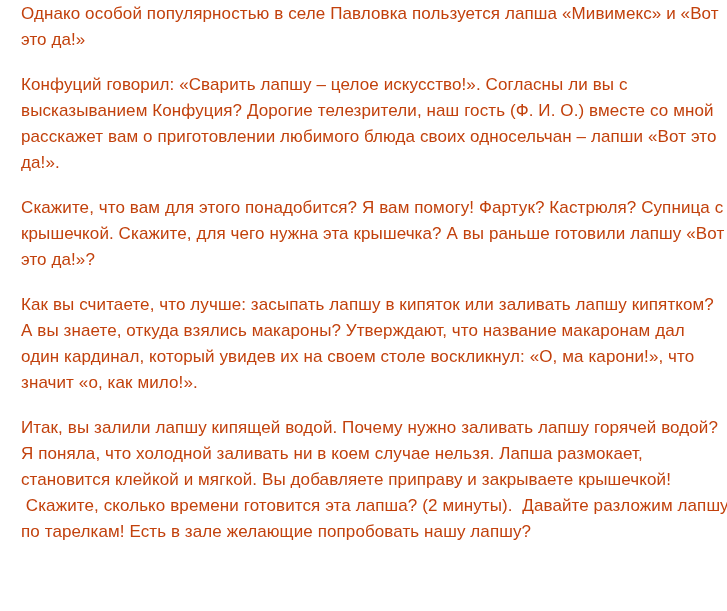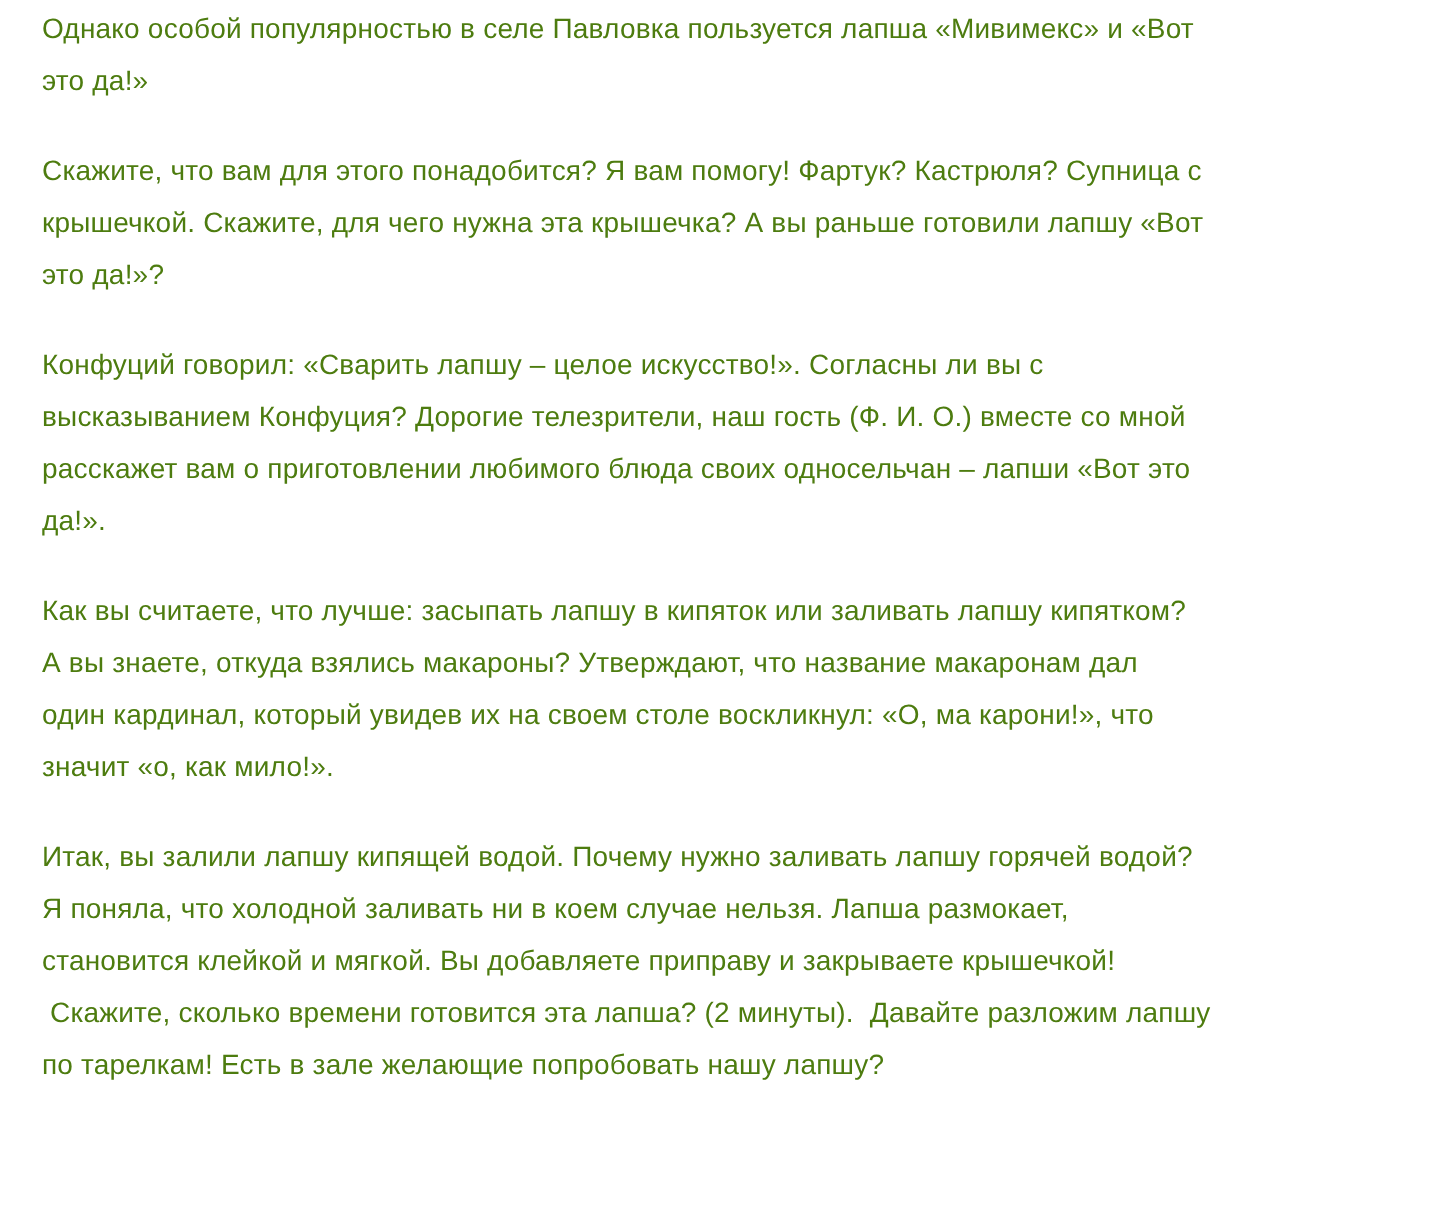--- a/index.html
+++ b/index.html
@@ -11,40 +11,40 @@
     height: 611px;
     background: #ffffff;
     overflow: hidden;
     font-family: "Liberation Sans", sans-serif;
   }
   .doc {
     padding: 1px 14px 0 21px;
   }
   .doc p.para {
     margin: 0 0 19px 0;
-    font-size: 14px;
+    font-size: 17px;
     line-height: 26px;
-    color: #4d7c0f;
+    color: #c2410c;
     white-space: pre;      
     letter-spacing: 0.1px;
   }
 </style>
 </head>
 <body>
 
 <main class="doc">
   <p class="para">Однако особой популярностью в селе Павловка пользуется лапша «Мивимекс» и «Вот
 это да!»</p>
-  <p class="para">Скажите, что вам для этого понадобится? Я вам помогу! Фартук? Кастрюля? Супница с
-крышечкой. Скажите, для чего нужна эта крышечка? А вы раньше готовили лапшу «Вот
-это да!»?</p>
   <p class="para">Конфуций говорил: «Сварить лапшу – целое искусство!». Согласны ли вы с
 высказыванием Конфуция? Дорогие телезрители, наш гость (Ф. И. О.) вместе со мной
 расскажет вам о приготовлении любимого блюда своих односельчан – лапши «Вот это
 да!».</p>
+  <p class="para">Скажите, что вам для этого понадобится? Я вам помогу! Фартук? Кастрюля? Супница с
+крышечкой. Скажите, для чего нужна эта крышечка? А вы раньше готовили лапшу «Вот
+это да!»?</p>
   <p class="para">Как вы считаете, что лучше: засыпать лапшу в кипяток или заливать лапшу кипятком?
 А вы знаете, откуда взялись макароны? Утверждают, что название макаронам дал
 один кардинал, который увидев их на своем столе воскликнул: «О, ма карони!», что
 значит «о, как мило!».</p>
   <p class="para">Итак, вы залили лапшу кипящей водой. Почему нужно заливать лапшу горячей водой?
 Я поняла, что холодной заливать ни в коем случае нельзя. Лапша размокает,
 становится клейкой и мягкой. Вы добавляете приправу и закрываете крышечкой!
  Скажите, сколько времени готовится эта лапша? (2 минуты).  Давайте разложим лапшу
 по тарелкам! Есть в зале желающие попробовать нашу лапшу?</p>
 </main>

